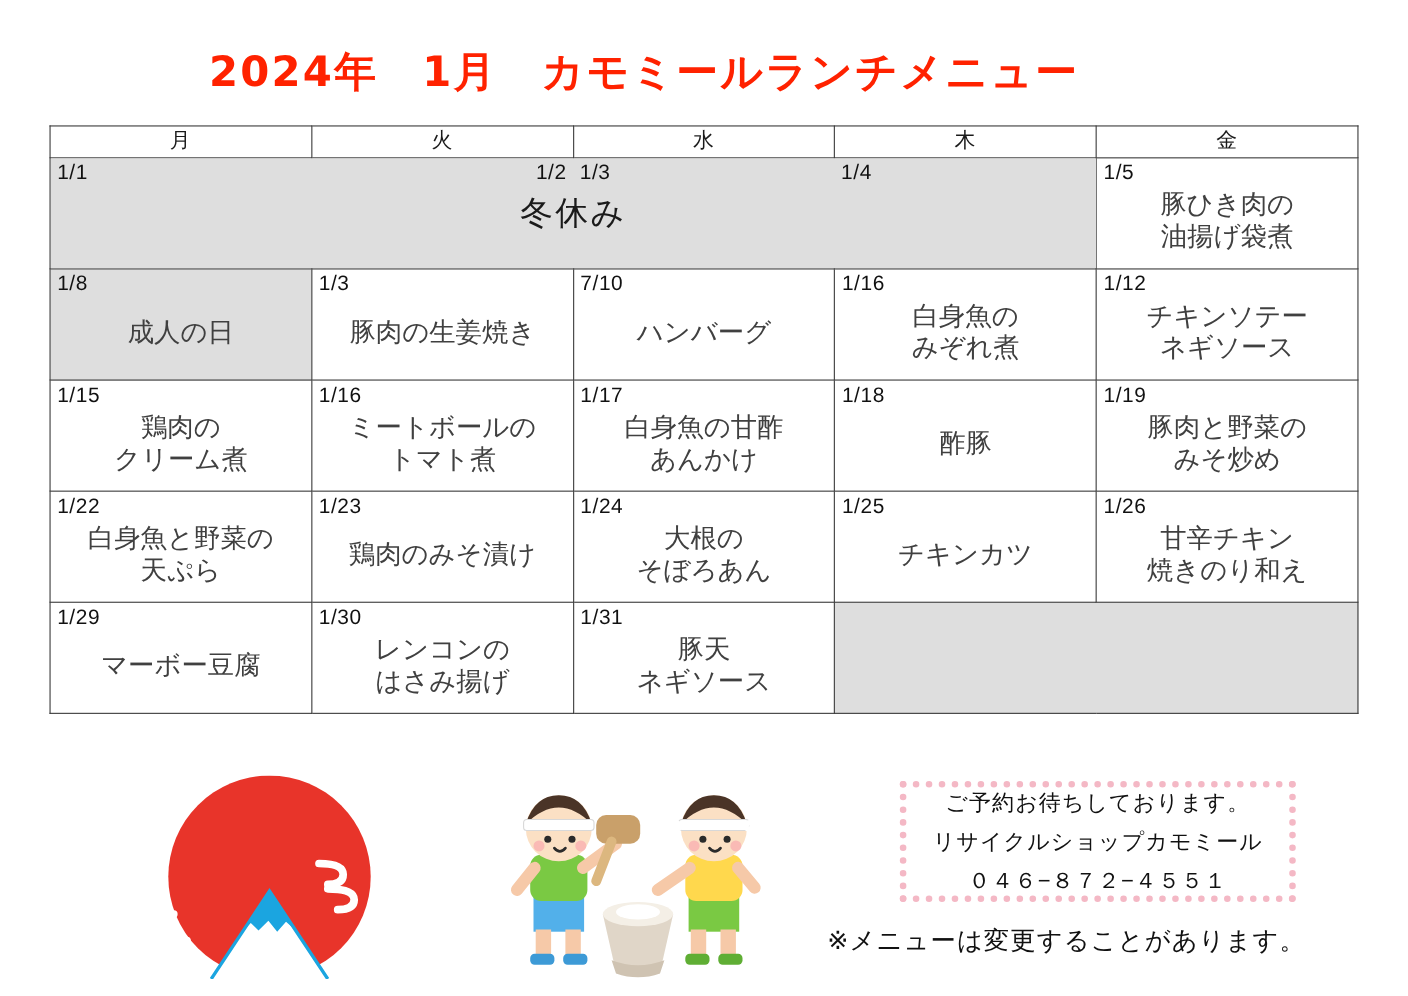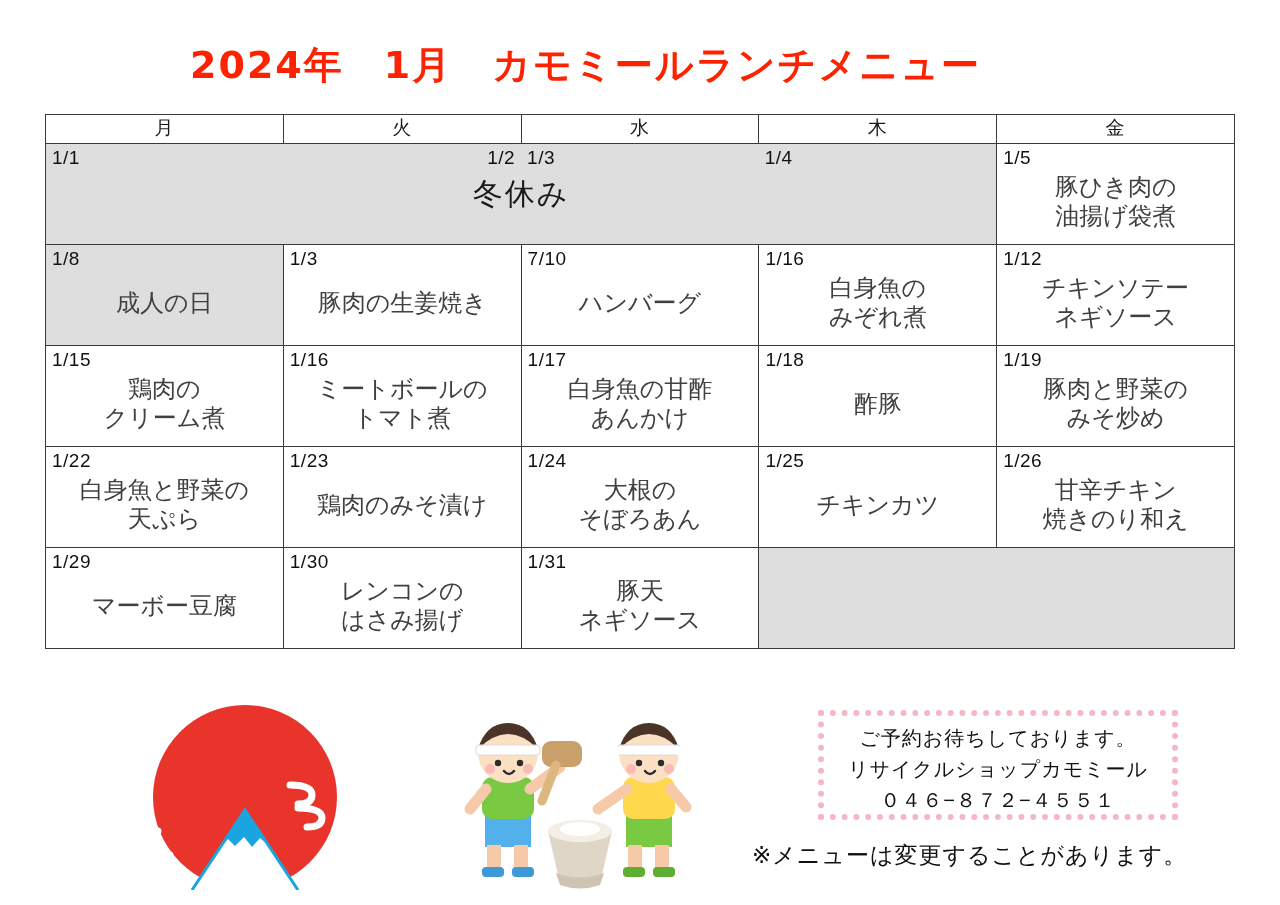--- a/index.html
+++ b/index.html
@@ -154,21 +154,21 @@
     left: 818px;
     top: 10px;
     width: 360px;
     height: 110px;
     border: 6px dotted #f4b8c5;
     background: #ffffff;
     box-sizing: border-box;
     display: flex;
     flex-direction: column;
     align-items: center;
-    justify-content: flex-end;
+    justify-content: space-between;
     gap: 4px;
   }
   .reserve-line {
     font-size: 20px;
     letter-spacing: 1px;
     color: #111;
     white-space: nowrap;
   }
   .note {
     position: absolute;

